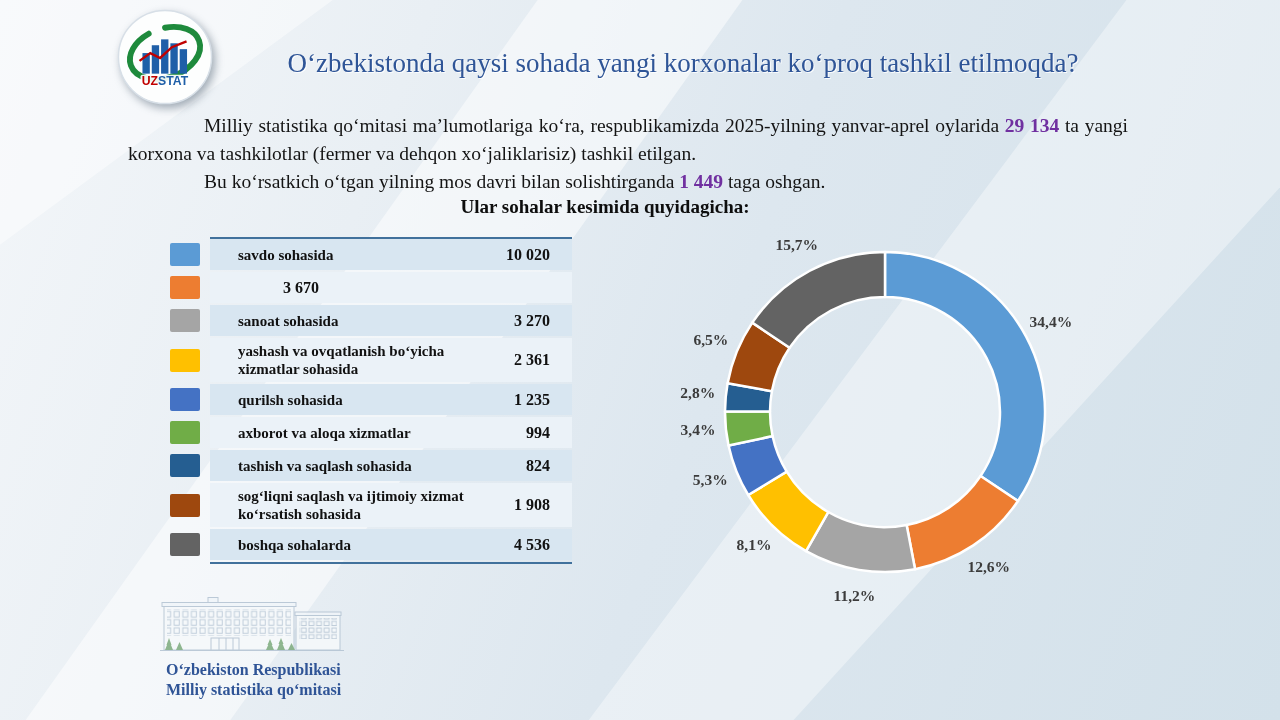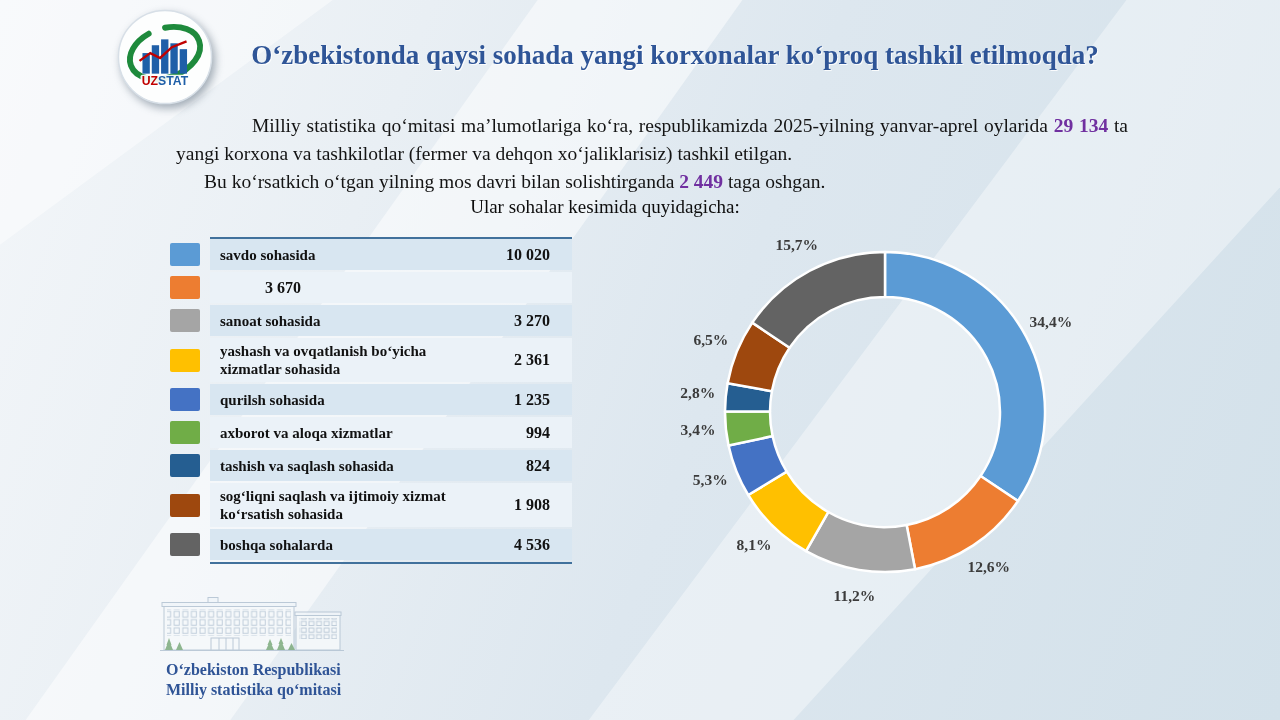--- a/index.html
+++ b/index.html
@@ -14,44 +14,44 @@
   .swoosh.a { background:rgba(255,255,255,0.5);
     clip-path:polygon(42% 0, 58% 0, 18% 100%, 2% 100%); }
   .swoosh.b { background:rgba(255,255,255,0.38);
     clip-path:polygon(88% 0, 100% 0, 100% 26%, 62% 100%, 46% 100%); }
   .swoosh.c { background:rgba(255,255,255,0.45);
     clip-path:polygon(0 0, 26% 0, 0 34%); }
   
   .logo { position:absolute; left:116px; top:8px; width:98px; height:98px;
     filter:drop-shadow(3px 4px 4px rgba(60,80,100,0.45)); }
   
-  .title { position:absolute; left:240px; top:34px; width:862px; margin:4px;
-    text-align:center; font-size:27px; font-weight:bold; line-height:35px;
+  .title { position:absolute; left:240px; top:34px; width:862px; margin:12px;
+    text-align:center; font-size:27px; font-weight:normal; line-height:35px;
     color:var(--title-color,#2F5597); text-shadow:1px 1px 0 rgba(255,255,255,0.85); }
   
   .intro { position:absolute; left:128px; top:112px; width:1000px;
     font-size:19.5px; line-height:28px; color:#141414; }
   .intro p { margin:0; text-indent:76px; }
-  .intro p.just { text-align:justify;margin-left:48px; }
+  .intro p.just { text-align:justify; }
   .hl { font-weight:bold; color:var(--hl-color,#7030A0); }
   
   .subtitle { position:absolute; left:125px; top:196px; width:960px;
-    text-align:center; font-size:19px; font-weight:normal; color:#0d0d0d; }
+    text-align:center; font-size:19px; font-weight:bold; color:#0d0d0d; }
   
   .legend { position:absolute; left:170px; top:237px; width:402px; }
   .legend::before, .legend::after { content:""; position:absolute; left:40px; right:0;
     height:2px; background:var(--tbl-border,#41719C); }
   .legend::before { top:0; }
   .legend::after { bottom:-2px; }
   .lrow { display:flex; align-items:center; margin:0 0 2px 0; }
   .lrow:first-child { margin-top:2px; }
   .swcol { width:40px; flex:0 0 40px; display:flex; align-items:center; }
   .swatch { width:30px; height:23px; border-radius:2px; display:inline-block; }
   .cell { flex:1; display:flex; justify-content:space-between; align-items:center;
-    padding:4px 22px 4px 10px; min-height:31px; box-sizing:border-box; }
+    padding:4px 22px 4px 28px; min-height:31px; box-sizing:border-box; }
   .lrow:nth-child(odd) .cell { background:var(--row-a,#D8E6F1); }
   .lrow:nth-child(even) .cell { background:var(--row-b,#EBF2F8); }
   .llabel { font-size:15px; font-weight:bold; color:#111; line-height:18px; max-width:262px; }
   .lvalue { font-size:16px; font-weight:bold; color:#111; white-space:nowrap; padding-left:8px;margin-left:37px; }
   
   .donut { position:absolute; left:665px; top:192px; width:440px; height:440px; }
   .donut text { font-family:"Liberation Serif", serif; font-size:15.5px; font-weight:bold;
     fill:var(--lbl-color,#3B3B3B); }
   
   .building { position:absolute; left:156px; top:594px; width:192px; height:70px; opacity:0.85; }
@@ -83,21 +83,21 @@
     <text x="50" y="78.5" text-anchor="middle" font-family="Liberation Sans, sans-serif" font-size="12.5" font-weight="bold"><tspan fill="#c00000">UZ</tspan><tspan fill="#1f5fa8">STAT</tspan></text>
   </svg>
 
   <h1 class="title">O‘zbekistonda qaysi sohada yangi korxonalar ko‘proq tashkil etilmoqda?</h1>
 
   <div class="intro">
     <p class="just"><span>Milliy statistika qo‘mitasi ma’lumotlariga ko‘ra, respublikamizda 2025-yilning yanvar-aprel oylarida</span>
       <span class="hl">29 134</span>
       <span>ta yangi korxona va tashkilotlar (fermer va dehqon xo‘jaliklarisiz) tashkil etilgan.</span></p>
     <p><span>Bu ko‘rsatkich o‘tgan yilning mos davri bilan solishtirganda</span>
-      <span class="hl">2 449</span>
+      <span class="hl">1 449</span>
       <span>taga oshgan.</span></p>
   </div>
 
   <div class="subtitle">Ular sohalar kesimida quyidagicha:</div>
 
   <div class="legend" id="legend">
     <div class="lrow">
       <div class="swcol">
         <span class="swatch" style="background: rgb(91, 155, 213);"></span>
       </div>

